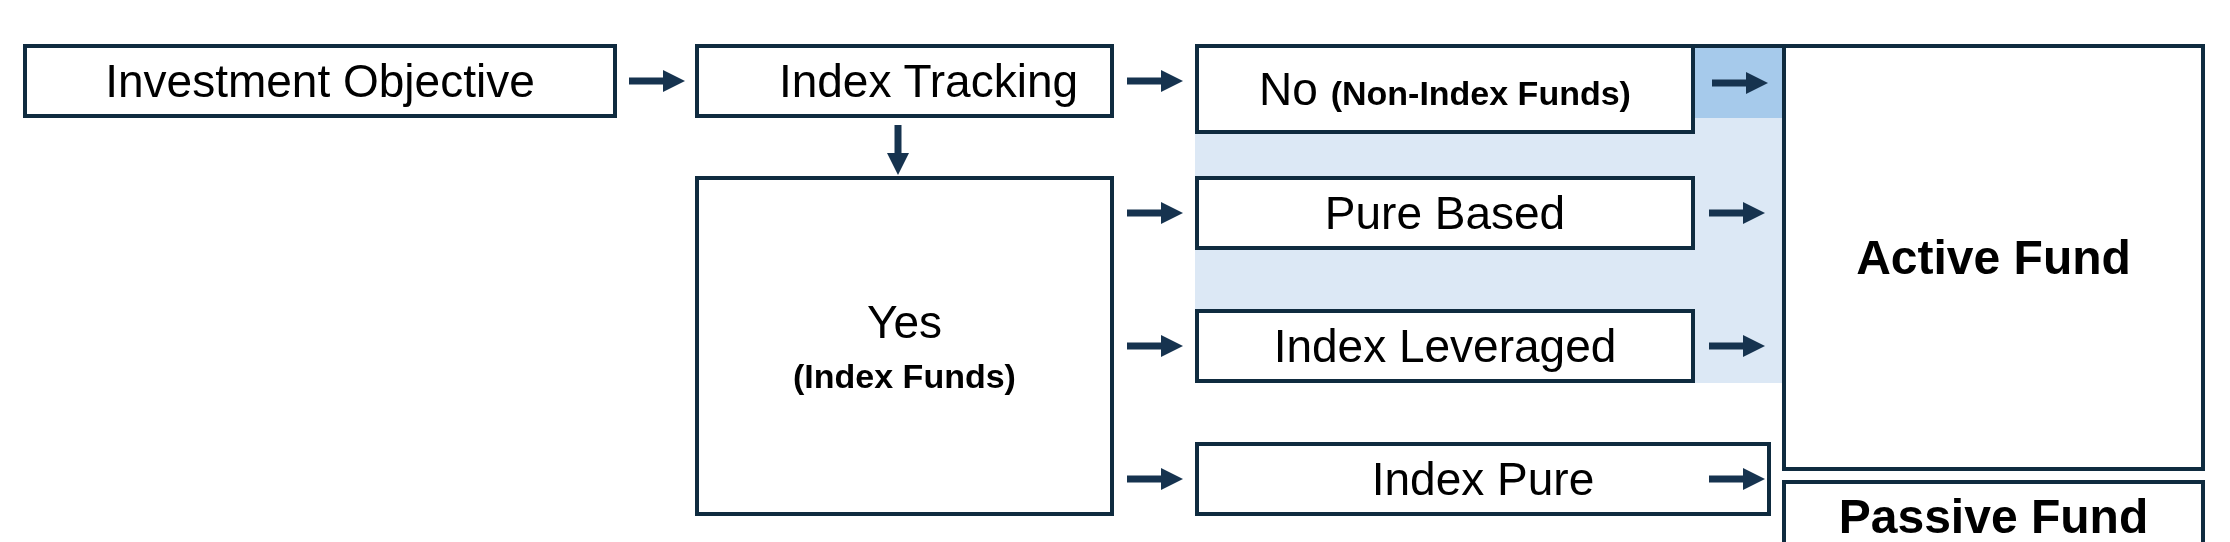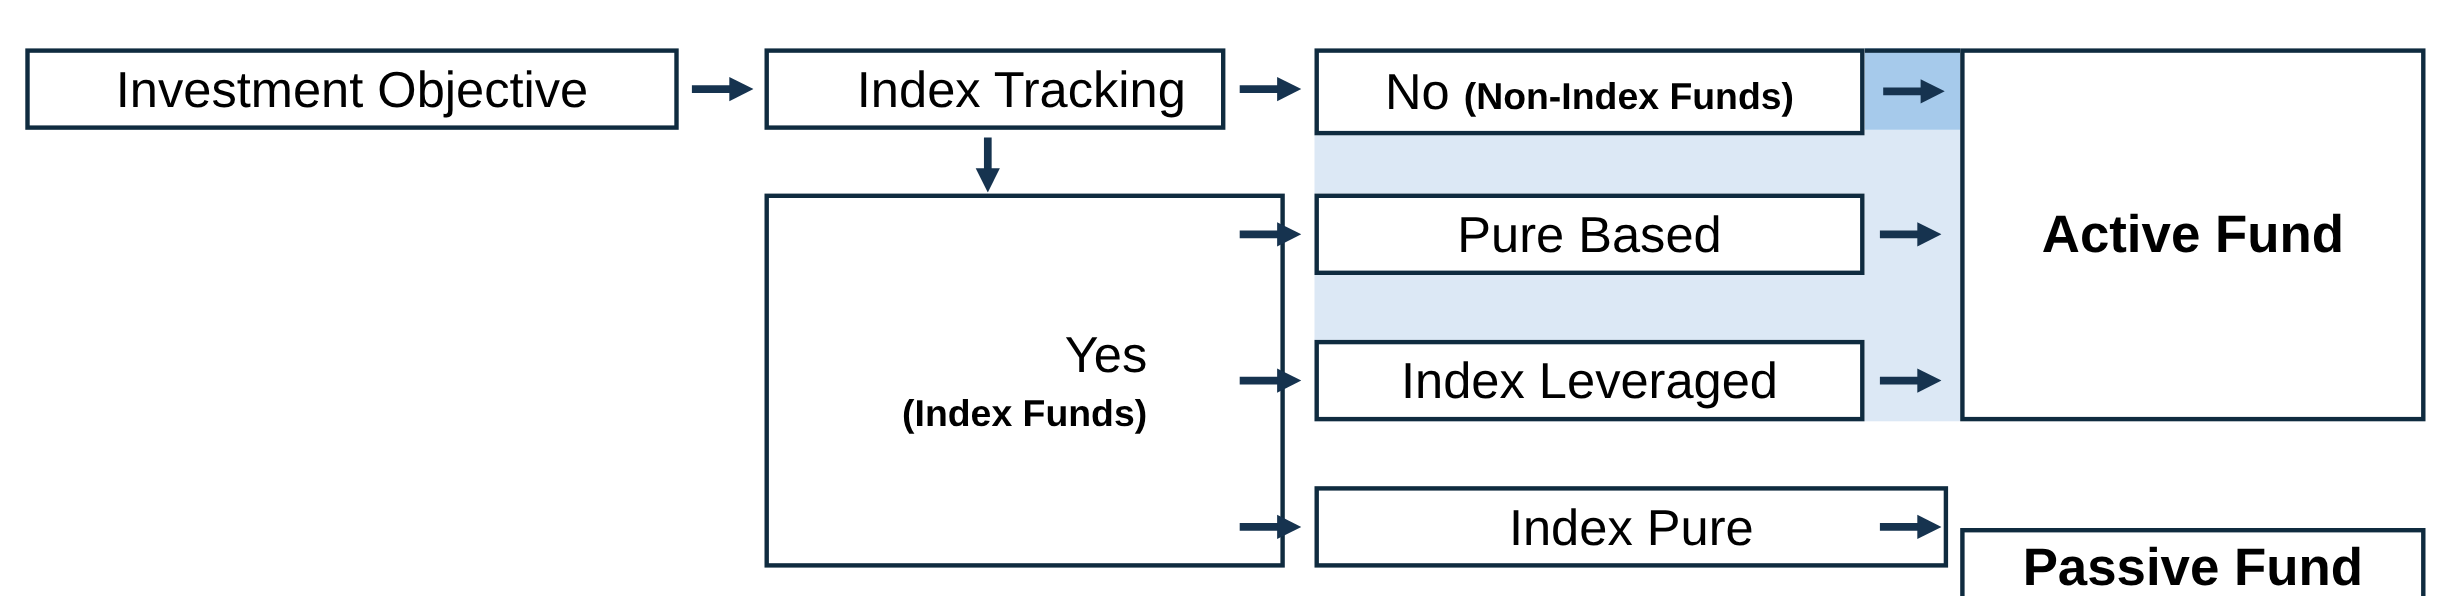--- a/index.html
+++ b/index.html
@@ -19,29 +19,29 @@
   .region{position:absolute;}
   .hl-light{left:1195px;top:118px;width:587px;height:265px;background:var(--highlight-light);}
   .hl-strong{
     left:1695px;top:44px;width:87px;height:74px;background:var(--highlight-strong);
     box-sizing:border-box;border-top:4px solid var(--border);
     display:flex;align-items:center;justify-content:center;
   }
   .box{
     position:absolute;box-sizing:border-box;border:4px solid var(--border);
     background:var(--box-fill);display:flex;align-items:center;justify-content:center;
-    font-size:46px;line-height:1.15;text-align:right;white-space:nowrap;
+    font-size:46px;line-height:1.15;text-align:center;white-space:nowrap;
   }
   .sub{font-size:34px;font-weight:bold;}
   .fund{font-size:48px;font-weight:bold;}
   .b-io{left:23px;top:44px;width:594px;height:74px;}
   .b-it{left:695px;top:44px;width:419px;height:74px;padding-left:48px;}
-  .b-no{left:1195px;top:44px;width:500px;height:79px;}
-  .b-af{left:1782px;top:44px;width:423px;height:339px;}
-  .b-yes{left:695px;top:176px;width:473px;height:340px;}
+  .b-no{left:1195px;top:44px;width:500px;height:90px;}
+  .b-af{left:1782px;top:44px;width:423px;height:427px;}
+  .b-yes{left:695px;top:176px;width:419px;height:340px;}
   .b-ib{left:1195px;top:176px;width:500px;height:74px;}
   .b-il{left:1195px;top:309px;width:500px;height:74px;}
   .b-ip{left:1195px;top:442px;width:576px;height:74px;}
   .b-pf{left:1782px;top:442px;width:423px;height:74px;margin-top:38px;}
   .yes-sub{display:block;margin-top:8px;}
   .arrow{position:absolute;}
   .arrow line{stroke:var(--arrow);stroke-width:7;}
   .arrow polygon{fill:var(--arrow);}
   .a1{left:627px;top:68px;}
   .a2{left:1125px;top:68px;}

